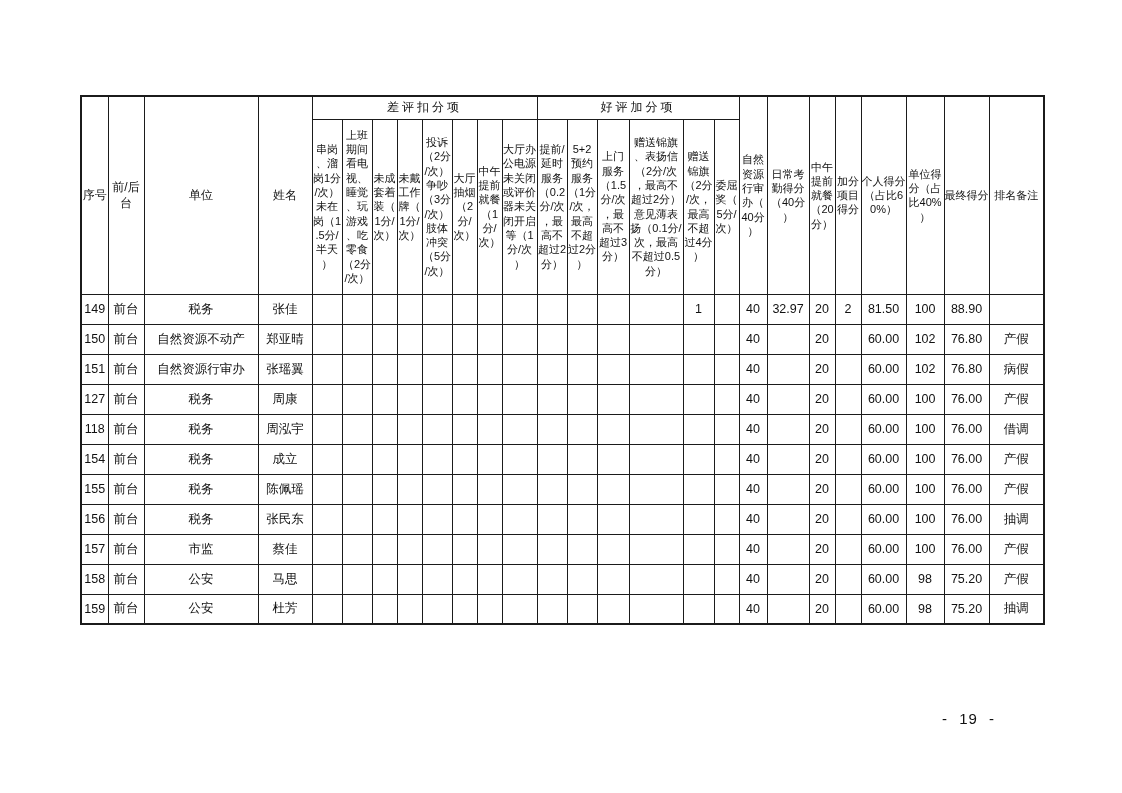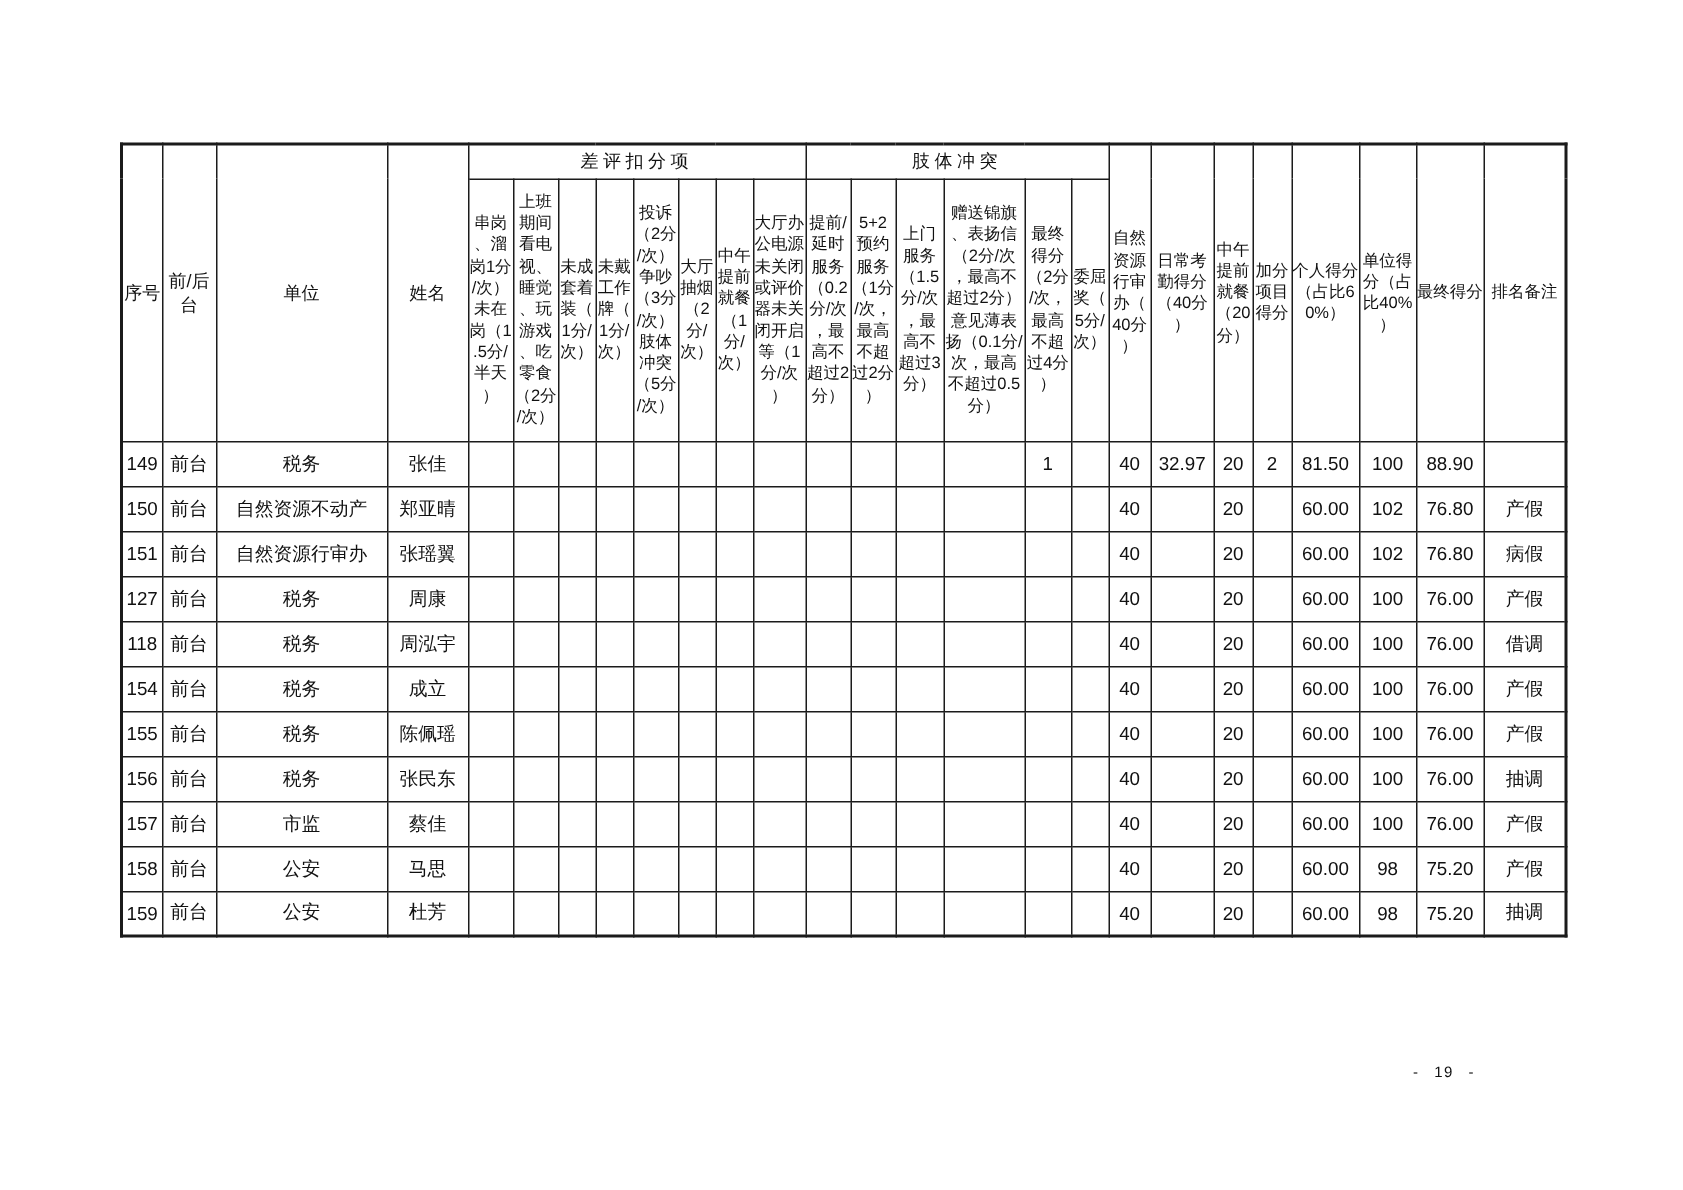--- a/index.html
+++ b/index.html
@@ -55,21 +55,21 @@
   th.h-pad7  { padding: 0 7px; }
   th.h-pad14 { padding: 0 14px; font-family: Liberation Serif, serif; }
   tbody td {
     height: 30px;
     font-size: 12.5px;
     word-break: break-all;
   }
   .page-number {
     position: absolute;
     left: 942px; top: 710px;
-    font-size: 10px;
+    font-size: 15px;
     letter-spacing: 1px;
     word-spacing: 6px;
     color: #111;
   }
 </style>
 </head>
 <body>
 
 <div class="sheet">
 
@@ -102,21 +102,21 @@
         <col style="width:45px">
         <col style="width:55px">
     </colgroup>
     <thead>
       <tr>
         <th rowspan="2" class="h-left">序号</th>
         <th rowspan="2" class="h-left">前/后台</th>
         <th rowspan="2" class="h-left">单位</th>
         <th rowspan="2" class="h-left">姓名</th>
         <th colspan="8" class="h-group">差评扣分项</th>
-        <th colspan="6" class="h-group">肢体冲突</th>
+        <th colspan="6" class="h-group">好评加分项</th>
         <th rowspan="2" class="h-sub">自然资源行审办（40分）</th>
         <th rowspan="2" class="h-sub h-pad6">日常考勤得分（40分）</th>
         <th rowspan="2" class="h-sub">中午提前就餐（20分）</th>
         <th rowspan="2" class="h-sub">加分项目得分</th>
         <th rowspan="2" class="h-sub h-pad7">个人得分（占比60%）</th>
         <th rowspan="2" class="h-sub h-pad7">单位得分（占比40%）</th>
         <th rowspan="2" class="h-sub h-pad7">最终得分</th>
         <th rowspan="2" class="h-sub h-pad14">排名备注</th>
       </tr>
       <tr>
@@ -125,21 +125,21 @@
         <th class="h-sub">未成套着装（1分/次）</th>
         <th class="h-sub">未戴工作牌（1分/次）</th>
         <th class="h-sub">投诉（2分/次）争吵（3分/次）肢体冲突（5分/次）</th>
         <th class="h-sub">大厅抽烟（2分/次）</th>
         <th class="h-sub">中午提前就餐（1分/次）</th>
         <th class="h-sub">大厅办公电源未关闭或评价器未关闭开启等（1分/次）</th>
         <th class="h-sub">提前/延时服务（0.2分/次，最高不超过2分）</th>
         <th class="h-sub">5+2预约服务（1分/次，最高不超过2分）</th>
         <th class="h-sub">上门服务（1.5分/次，最高不超过3分）</th>
         <th class="h-sub">赠送锦旗、表扬信（2分/次，最高不超过2分）意见薄表扬（0.1分/次，最高不超过0.5分）</th>
-        <th class="h-sub">最终得分（2分/次，最高不超过4分）</th>
+        <th class="h-sub">赠送锦旗（2分/次，最高不超过4分）</th>
         <th class="h-sub">委屈奖（5分/次）</th>
       </tr>
     </thead>
     <tbody>
         <tr>
           <td>149</td>
           <td>前台</td>
           <td>税务</td>
           <td>张佳</td>
           <td></td>

